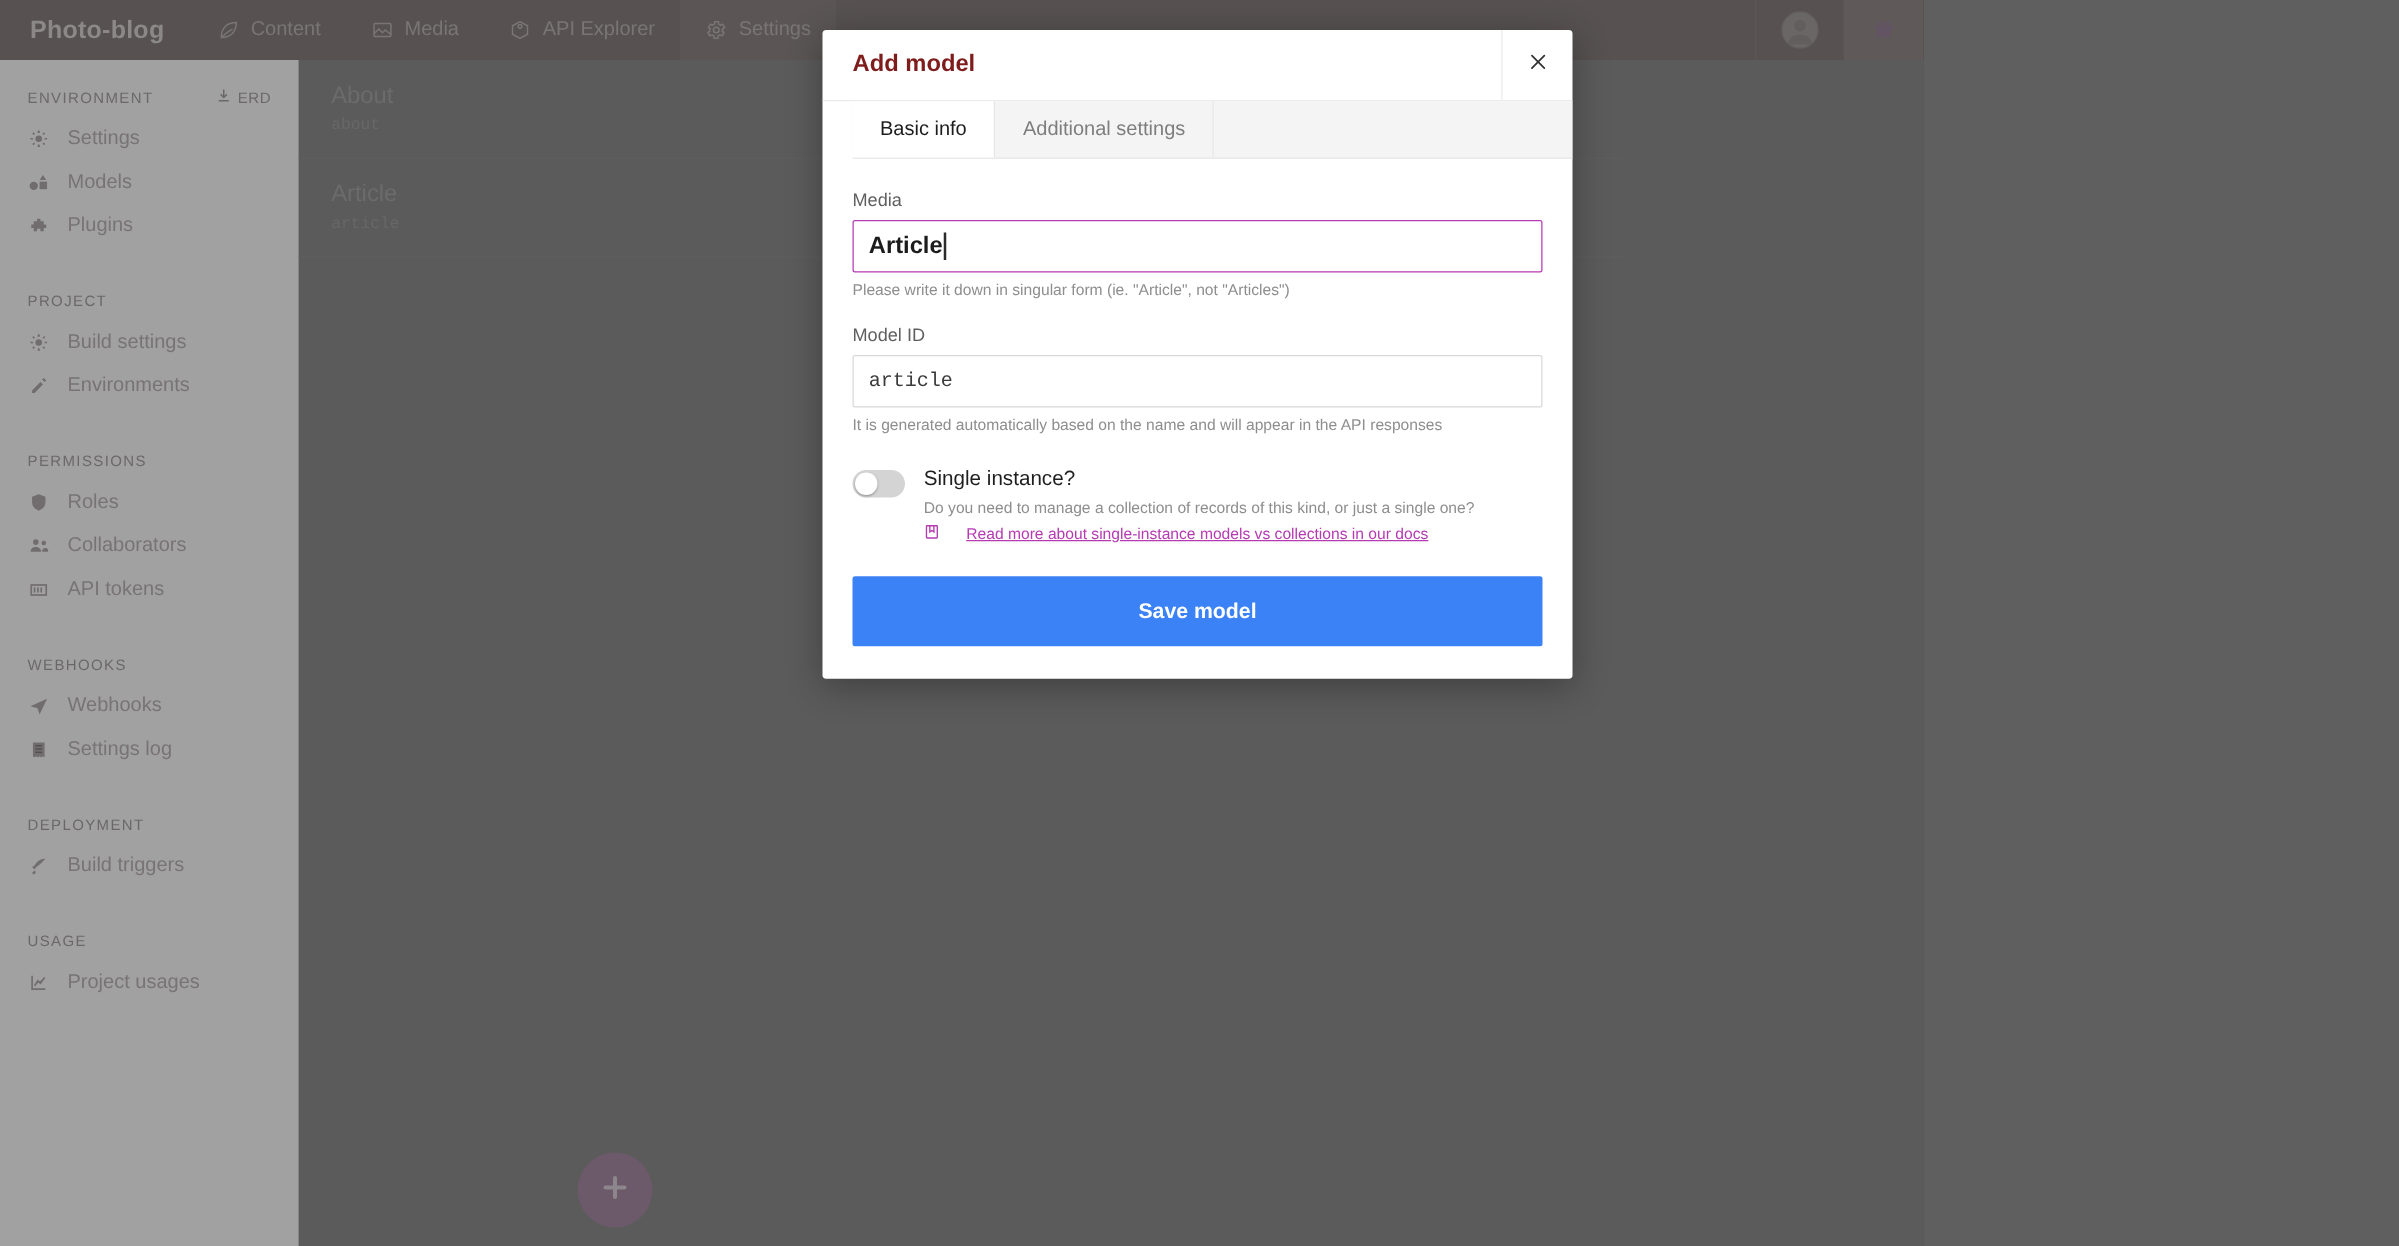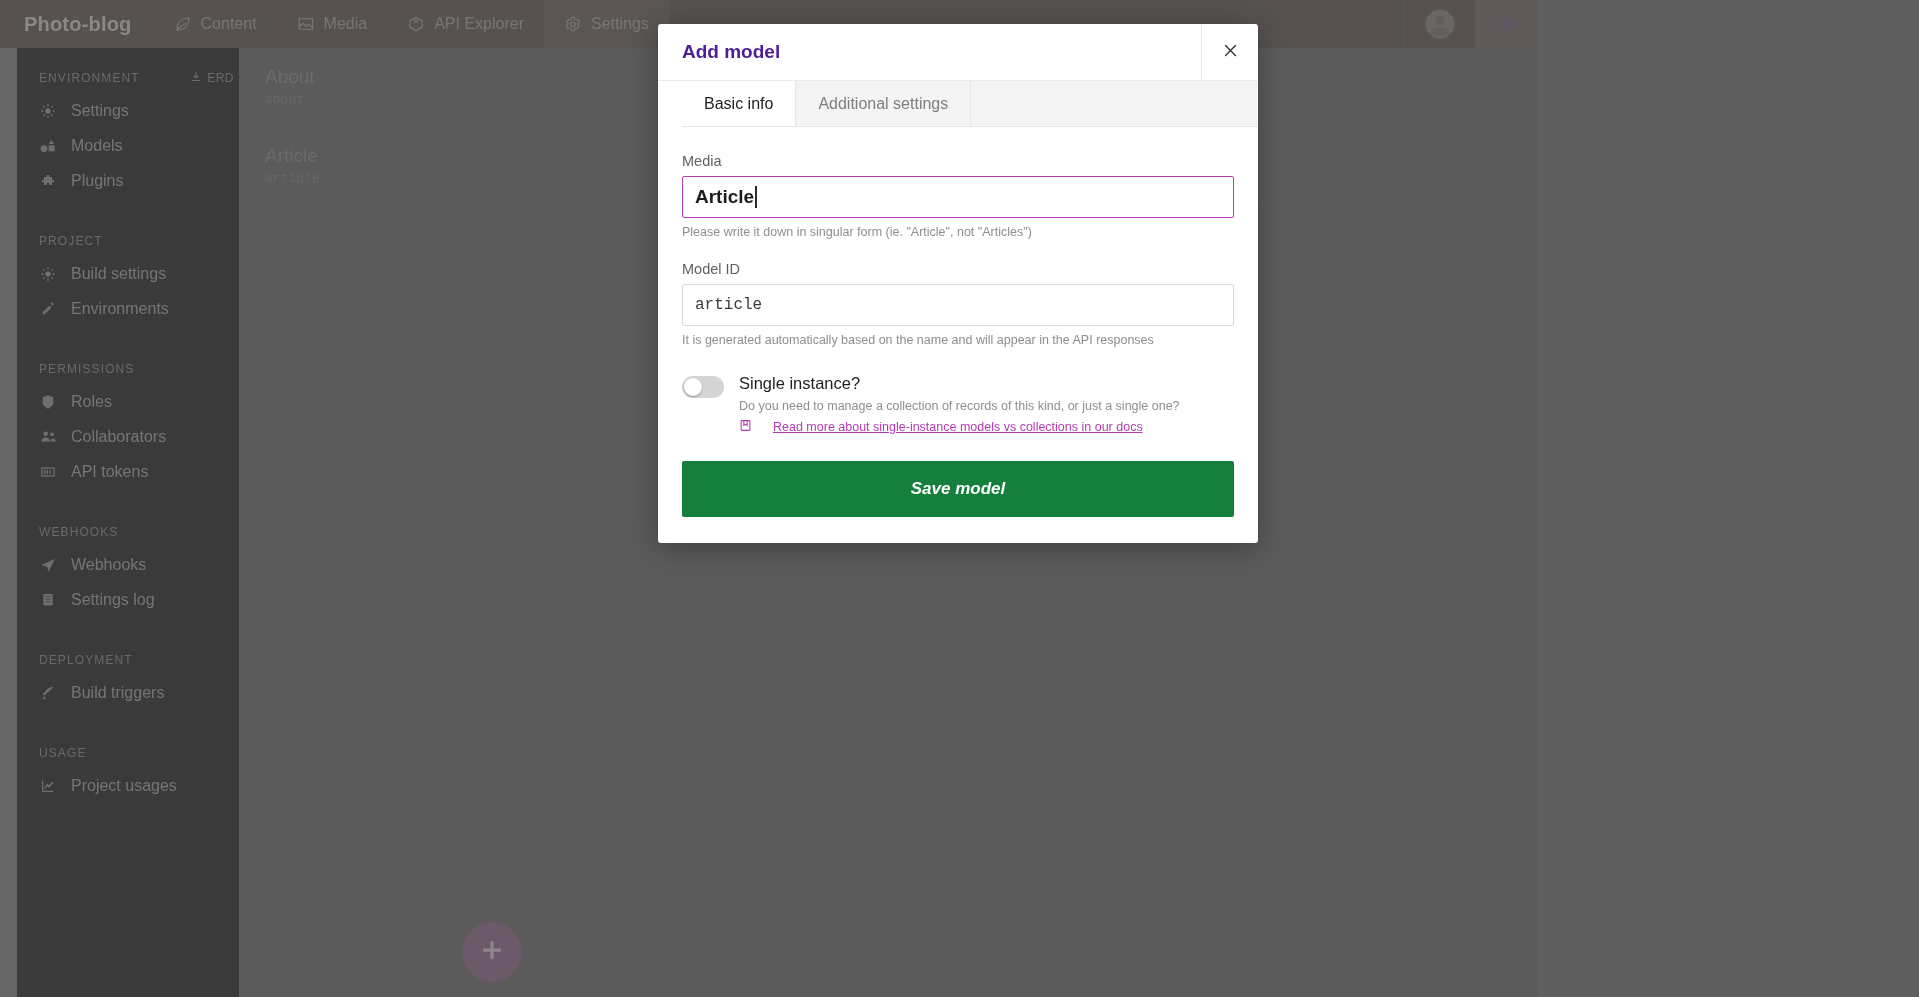--- a/index.html
+++ b/index.html
@@ -40,22 +40,22 @@
     background: #6d6262; margin: 0 20px;
     display: flex; align-items: center; justify-content: center;
     overflow: hidden; border: 1px solid #5d5252;
   }
   .gift-btn {
     width: 64px; height: 48px; background: #544545;
     display: flex; align-items: center; justify-content: center;
   }
 
   .sidebar {
-    position: absolute; top: 48px; left: 17px; width: 239px; bottom: 0;
-    background: #000000;
+    position: absolute; top: 48px; left: 0; width: 239px; bottom: 0;
+    background: #e5e5e5;
   }
   .side-group-title {
     color: #6f6669; font-size: 12px; letter-spacing: 1.1px;
     padding: 22px 22px 8px 22px; display: flex; align-items: center;
     text-transform: uppercase;
   }
   .erd {
     margin-left: auto; display: flex; align-items: center; gap: 5px;
     color: #6f6669; font-size: 12px; letter-spacing: .5px;
   }
@@ -101,21 +101,21 @@
     border-radius: 3px;
     box-shadow: 0 6px 28px rgba(0,0,0,0.30);
     overflow: hidden;
   }
   .modal-head {
     display: flex; align-items: stretch; height: 57px;
     border-bottom: 1px solid #ebebeb;
   }
   .modal-title {
     display: flex; align-items: center;
-    font-size: 19px; font-weight: bold; color: #4c1d95;
+    font-size: 19px; font-weight: bold; color: #7f1d1d;
     padding-left: 24px; flex: 1;
   }
   .modal-close {
     width: 57px; display: flex; align-items: center; justify-content: center;
     border-left: 1px solid #ebebeb; color: #333;
   }
   .tabs {
     display: flex; align-items: stretch; height: 46px;
     background: #f4f4f4; border-bottom: 1px solid #e6e6e6; margin-left: 24px;
   }
@@ -156,24 +156,24 @@
   .toggle-title { font-size: 16.5px; color: #1f1f1f; line-height: 20px; }
   .toggle-desc { font-size: 12.5px; color: #8e8e8e; margin-top: 6px; }
   .doc-link {
     display: flex; align-items: center; gap: 21px; margin-top: 6px;
     font-size: 12.5px; color: #b53ab3;
   }
   .doc-link .lnk { text-decoration: underline; }
 
   .save-btn {
     margin: 26px 0 26px 0; width: 100%; height: 56px;
-    background: #15803d; color: #fff; border: none; border-radius: 2px;
+    background: #3b82f6; color: #fff; border: none; border-radius: 2px;
     font-size: 17px; font-weight: bold;
     font-family: "Liberation Sans", sans-serif;
-    display: flex; align-items: center; justify-content: center; font-style: italic;
+    display: flex; align-items: center; justify-content: center;
   }
 </style>
 </head>
 <body>
 
 <div id="app">
 
   <div class="bg-layer">
 
     <div class="topbar">

